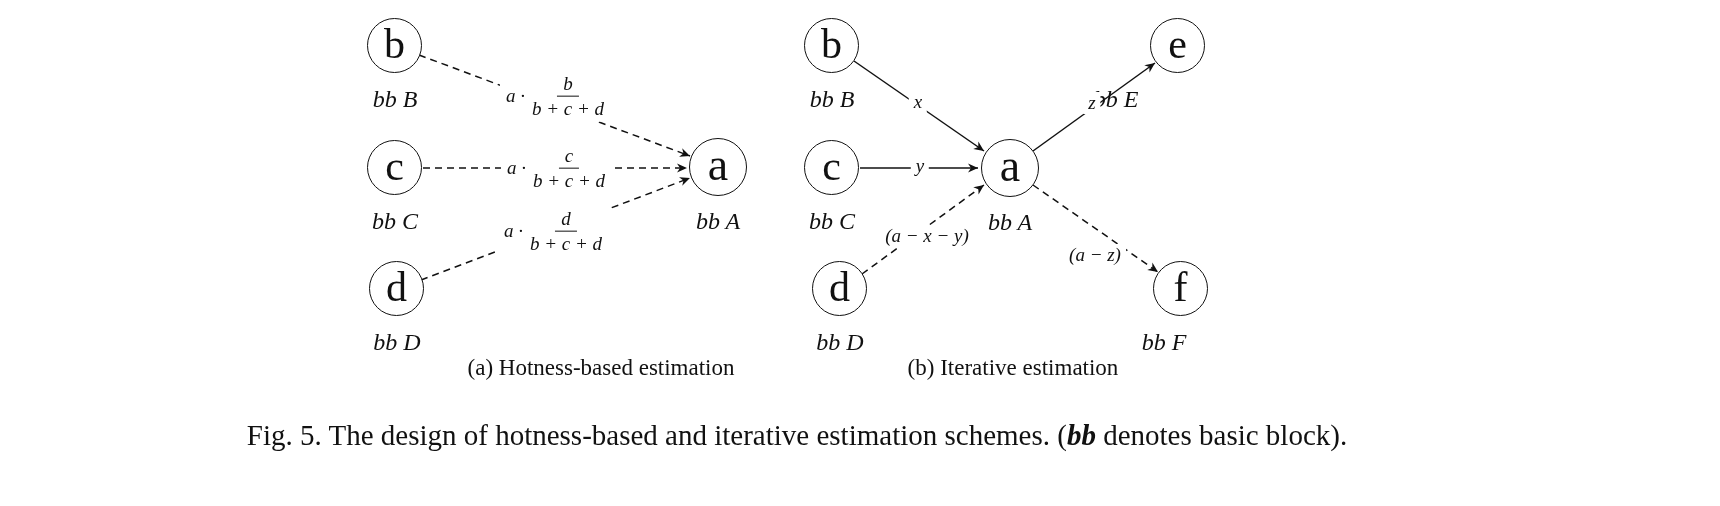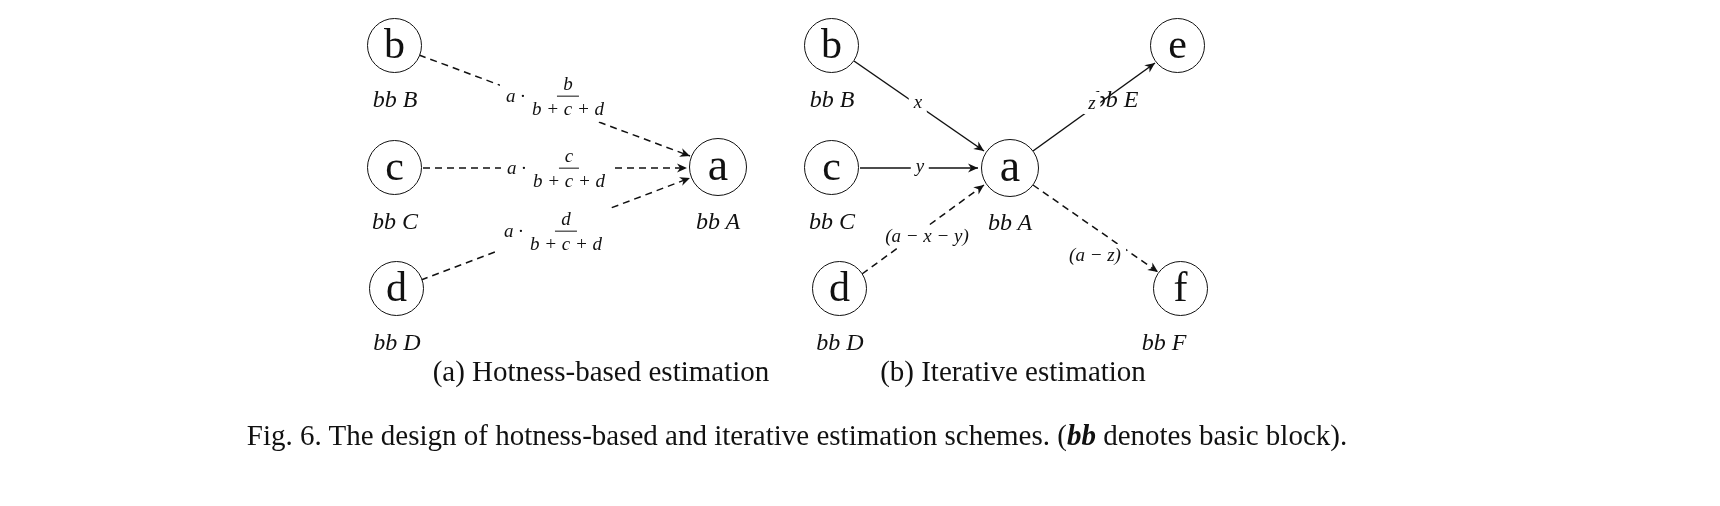--- a/index.html
+++ b/index.html
@@ -79,21 +79,21 @@
     flex-direction: column;
     align-items: center;
     line-height: 1.15;
   }
   .frac-num { border-bottom: 1.3px solid #111111; padding: 0 6px 1px 6px; }
   .frac-den { padding-top: 1px; }
 
   .panel-caption {
     position: absolute;
     transform: translateX(-50%);
-    font-size: 29px;
+    font-size: 23px;
     white-space: nowrap;
     z-index: 2;
   }
   .fig-caption {
     position: absolute;
     transform: translateX(-50%);
     font-size: 29px;
     white-space: nowrap;
     z-index: 2;
   }
@@ -199,16 +199,16 @@
 
   <div class="edge-label" style="left:918px; top:102px;">x</div>
   <div class="edge-label" style="left:920px; top:166px;">y</div>
   <div class="edge-label" style="left:1092px; top:103px;">z</div>
   <div class="edge-label" style="left:927px; top:236px;">(a − x − y)</div>
   <div class="edge-label" style="left:1095px; top:235px;margin-top:20px;">(a − z)</div>
 
   <div class="panel-caption" style="left:1013px; top:355px;font-family:Liberation Serif, serif;">(b) Iterative estimation</div>
 
   <div class="fig-caption" style="left:797px; top:419px;">
-    <span>Fig. 6.  The design of hotness-based and iterative estimation schemes. (</span><i>bb</i><span> denotes basic block).</span>
+    <span>Fig. 5.  The design of hotness-based and iterative estimation schemes. (</span><i>bb</i><span> denotes basic block).</span>
   </div>
 
 </div>
 
 </body></html>

